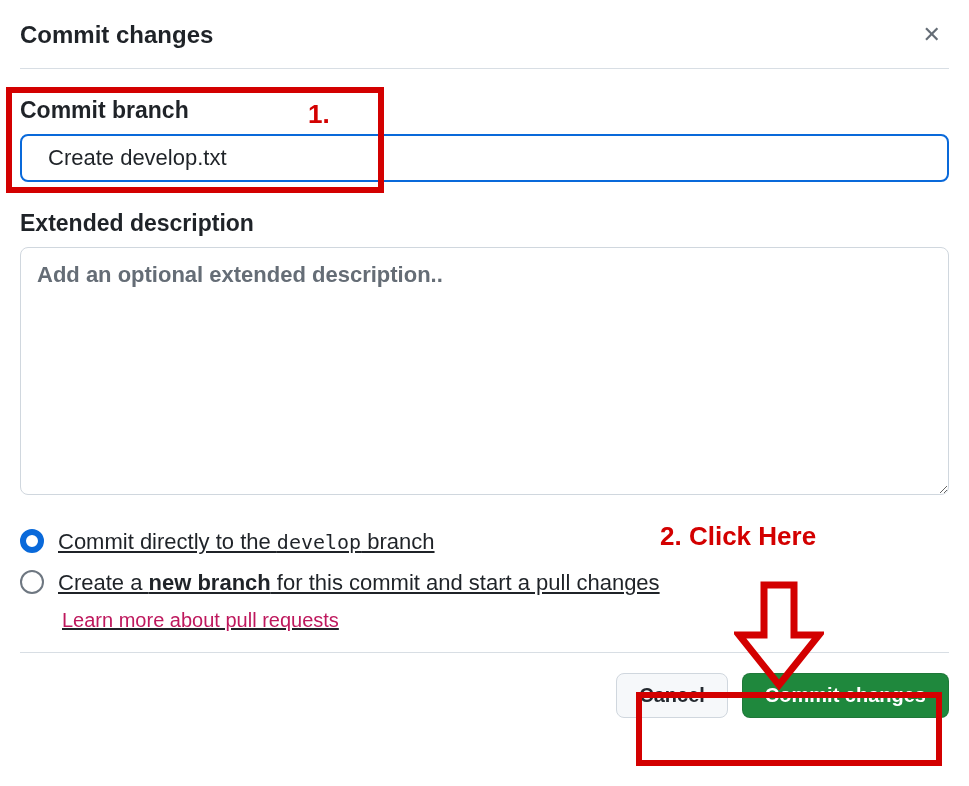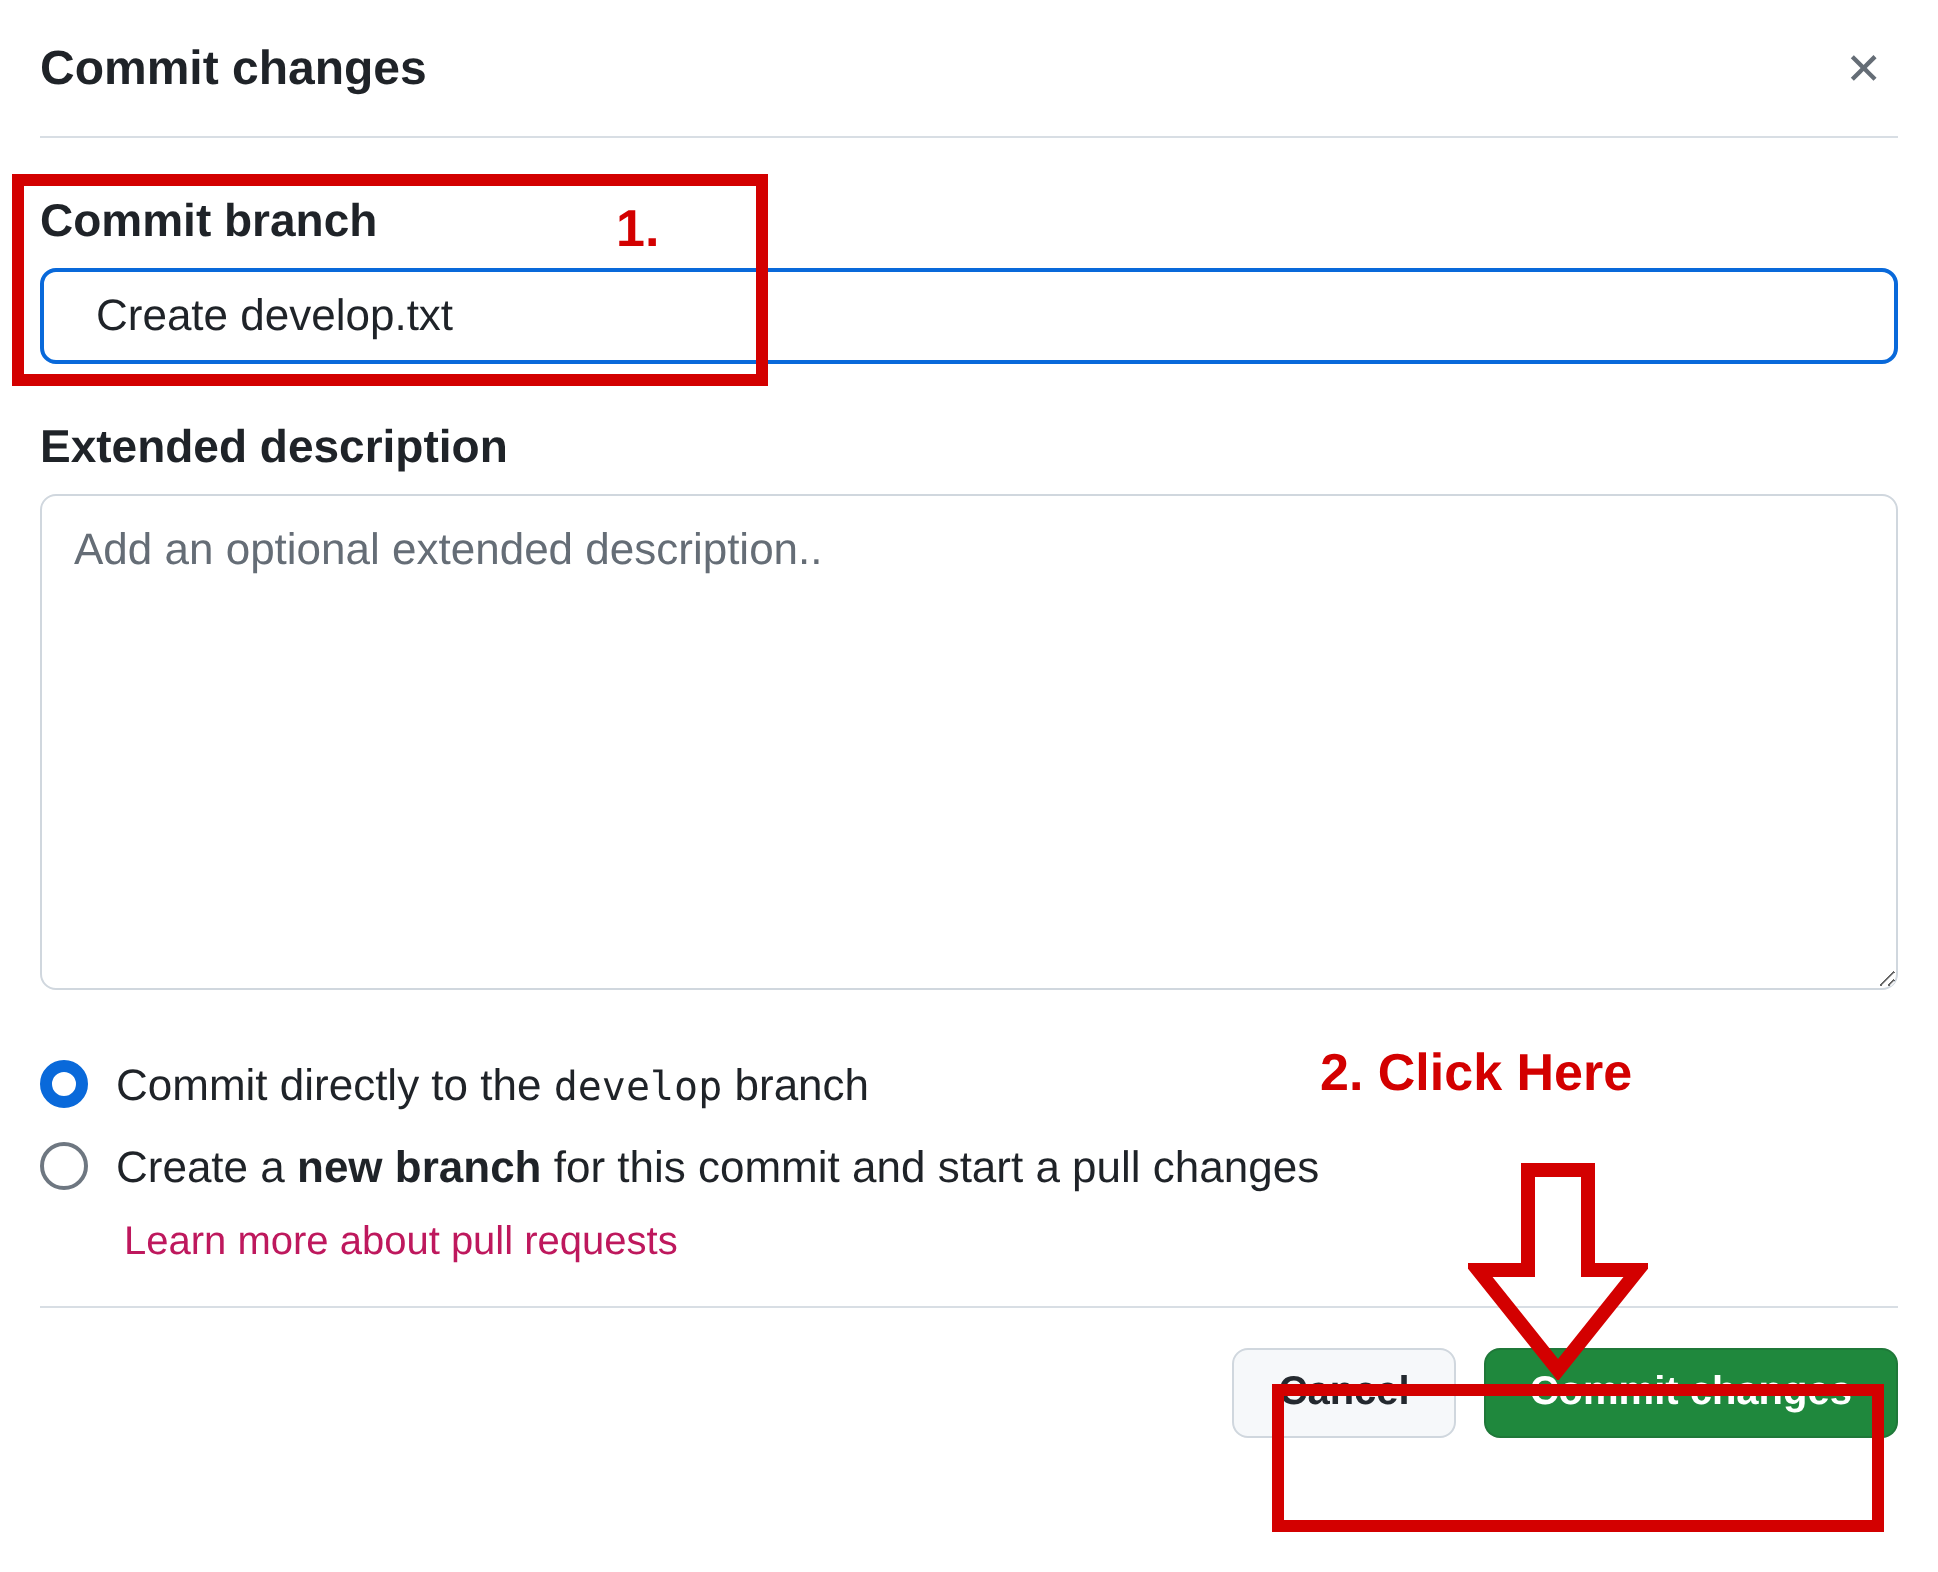--- a/index.html
+++ b/index.html
@@ -58,25 +58,26 @@
     width: 100%;
     height: 248px;
     padding: 14px 16px;
     font-size: 22px;
     border: 1px solid #d0d7de;
     border-radius: 8px;
     outline: none;
     color: #1f2328;
     resize: vertical;
     font-family: inherit;
+    font-weight: bold;
   }
   .textarea::placeholder { color: #656d76; }
   .section { margin-bottom: 28px; }
 
-  .radio-group { margin-top: 6px; }
+  .radio-group { margin-top: 6px; text-decoration: underline; }
   .radio-row {
     display: flex;
     align-items: flex-start;
     gap: 14px;
     margin-bottom: 10px;
   }
   .radio-outer {
     width: 24px;
     height: 24px;
     border-radius: 50%;

